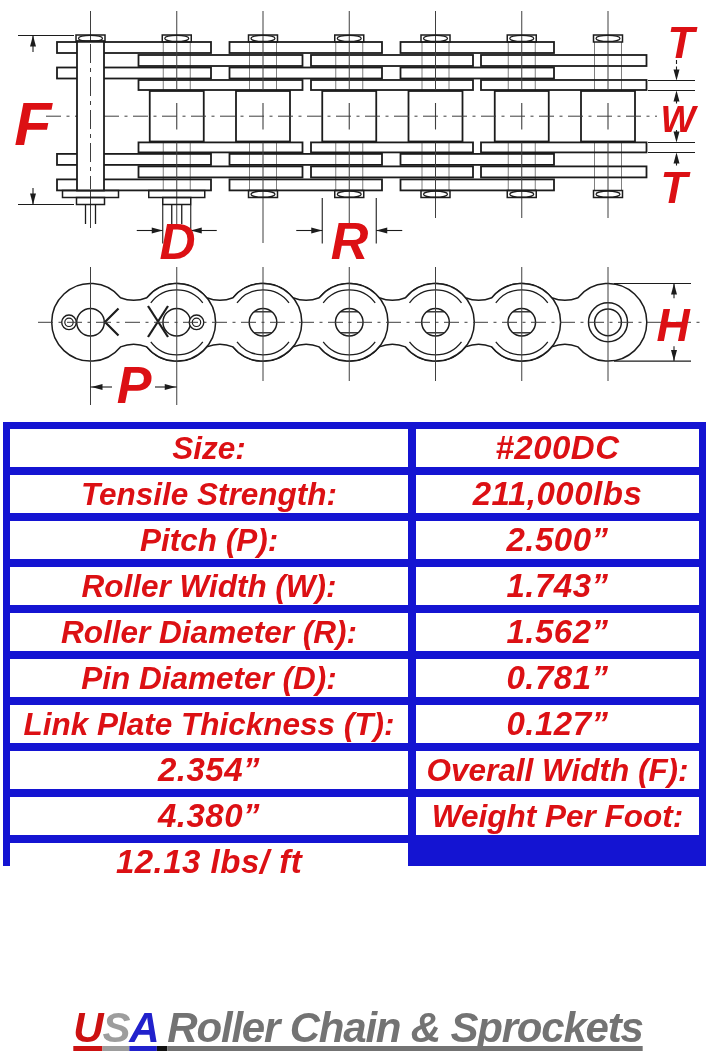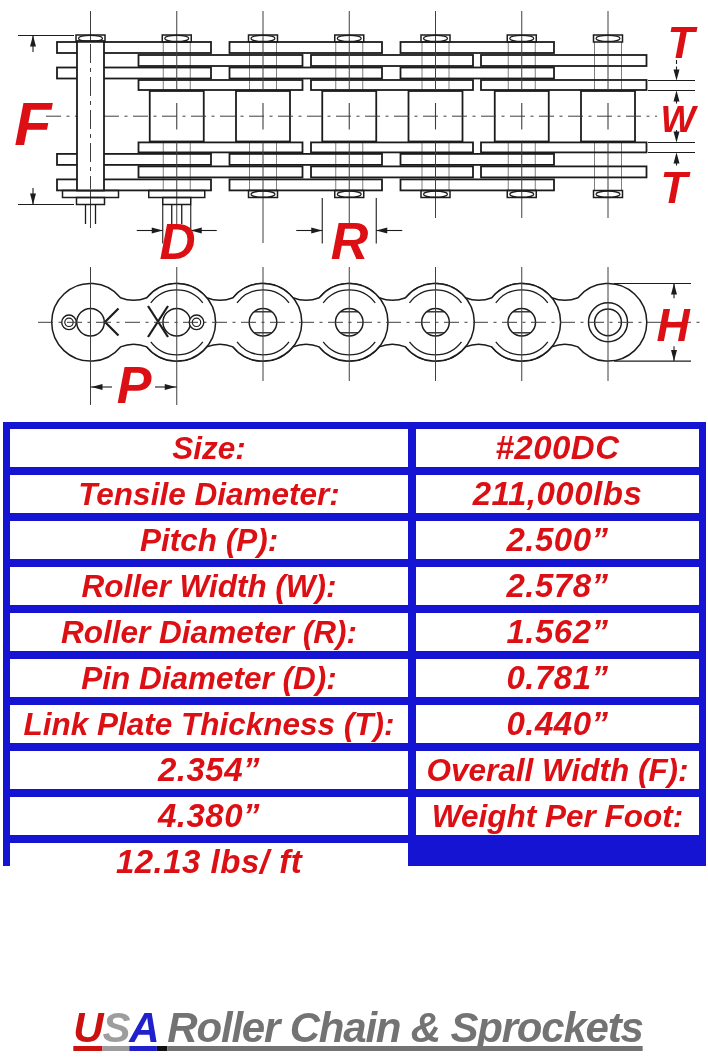--- a/index.html
+++ b/index.html
@@ -225,31 +225,31 @@
 <text x="673" y="341" font-size="46" fill="#dc1014" font-weight="bold" font-style="italic" text-anchor="middle" font-family="Liberation Sans, sans-serif">H</text>
 <line x1="90.5" y1="387" x2="112" y2="387" stroke="#1c1c1c" stroke-width="1.1"></line>
 <polygon points="91.5,387 102.5,384.0 102.5,390.0" fill="#1c1c1c"></polygon>
 <line x1="155" y1="387" x2="176.75" y2="387" stroke="#1c1c1c" stroke-width="1.1"></line>
 <polygon points="175.75,387 164.75,384.0 164.75,390.0" fill="#1c1c1c"></polygon>
 <text x="134" y="403" font-size="52" fill="#dc1014" font-weight="bold" font-style="italic" text-anchor="middle" font-family="Liberation Sans, sans-serif">P</text>
 </svg>
 <div id="tbl">
 <div class="c l">Size:</div>
     <div class="c v">#200DC</div>
-<div class="c l">Tensile Diameter:</div>
+<div class="c l">Tensile Strength:</div>
     <div class="c v">211,000lbs</div>
 <div class="c l">Pitch (P):</div>
     <div class="c v">2.500”</div>
 <div class="c l">Roller Width (W):</div>
-    <div class="c v">2.578”</div>
+    <div class="c v">1.743”</div>
 <div class="c l">Roller Diameter (R):</div>
     <div class="c v">1.562”</div>
 <div class="c l">Pin Diameter (D):</div>
     <div class="c v">0.781”</div>
 <div class="c l">Link Plate Thickness (T):</div>
-    <div class="c v">0.440”</div>
+    <div class="c v">0.127”</div>
     <div class="c v">2.354”</div>
 <div class="c l">Overall Width (F):</div>
     <div class="c v">4.380”</div>
 <div class="c l">Weight Per Foot:</div>
     <div class="c v">12.13 lbs/ ft</div>
 </div>
 <div id="foot"><span style="color:#cc1111">U</span><span style="color:#9d9d9d">S</span><span style="color:#2121cc">A</span><span style="color:#111"> </span><span style="color:#737373">Roller Chain &amp; Sprockets</span></div>
 
 </body></html>

